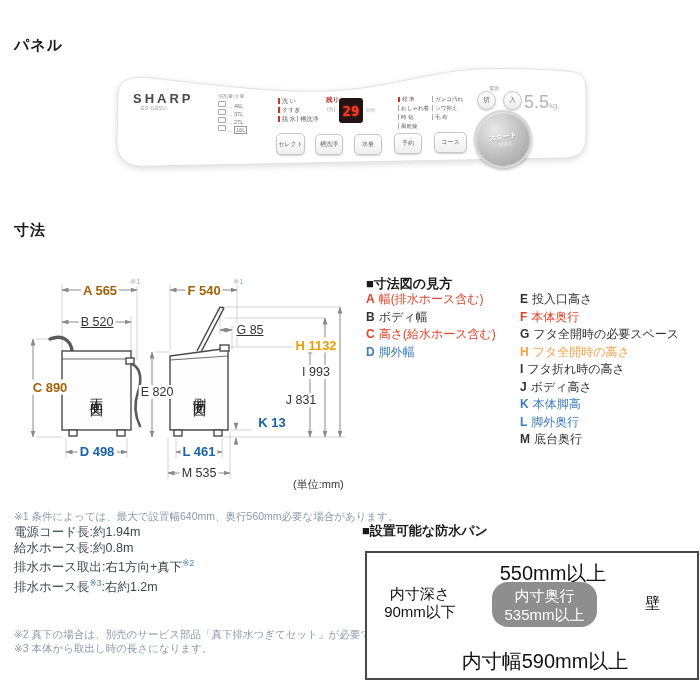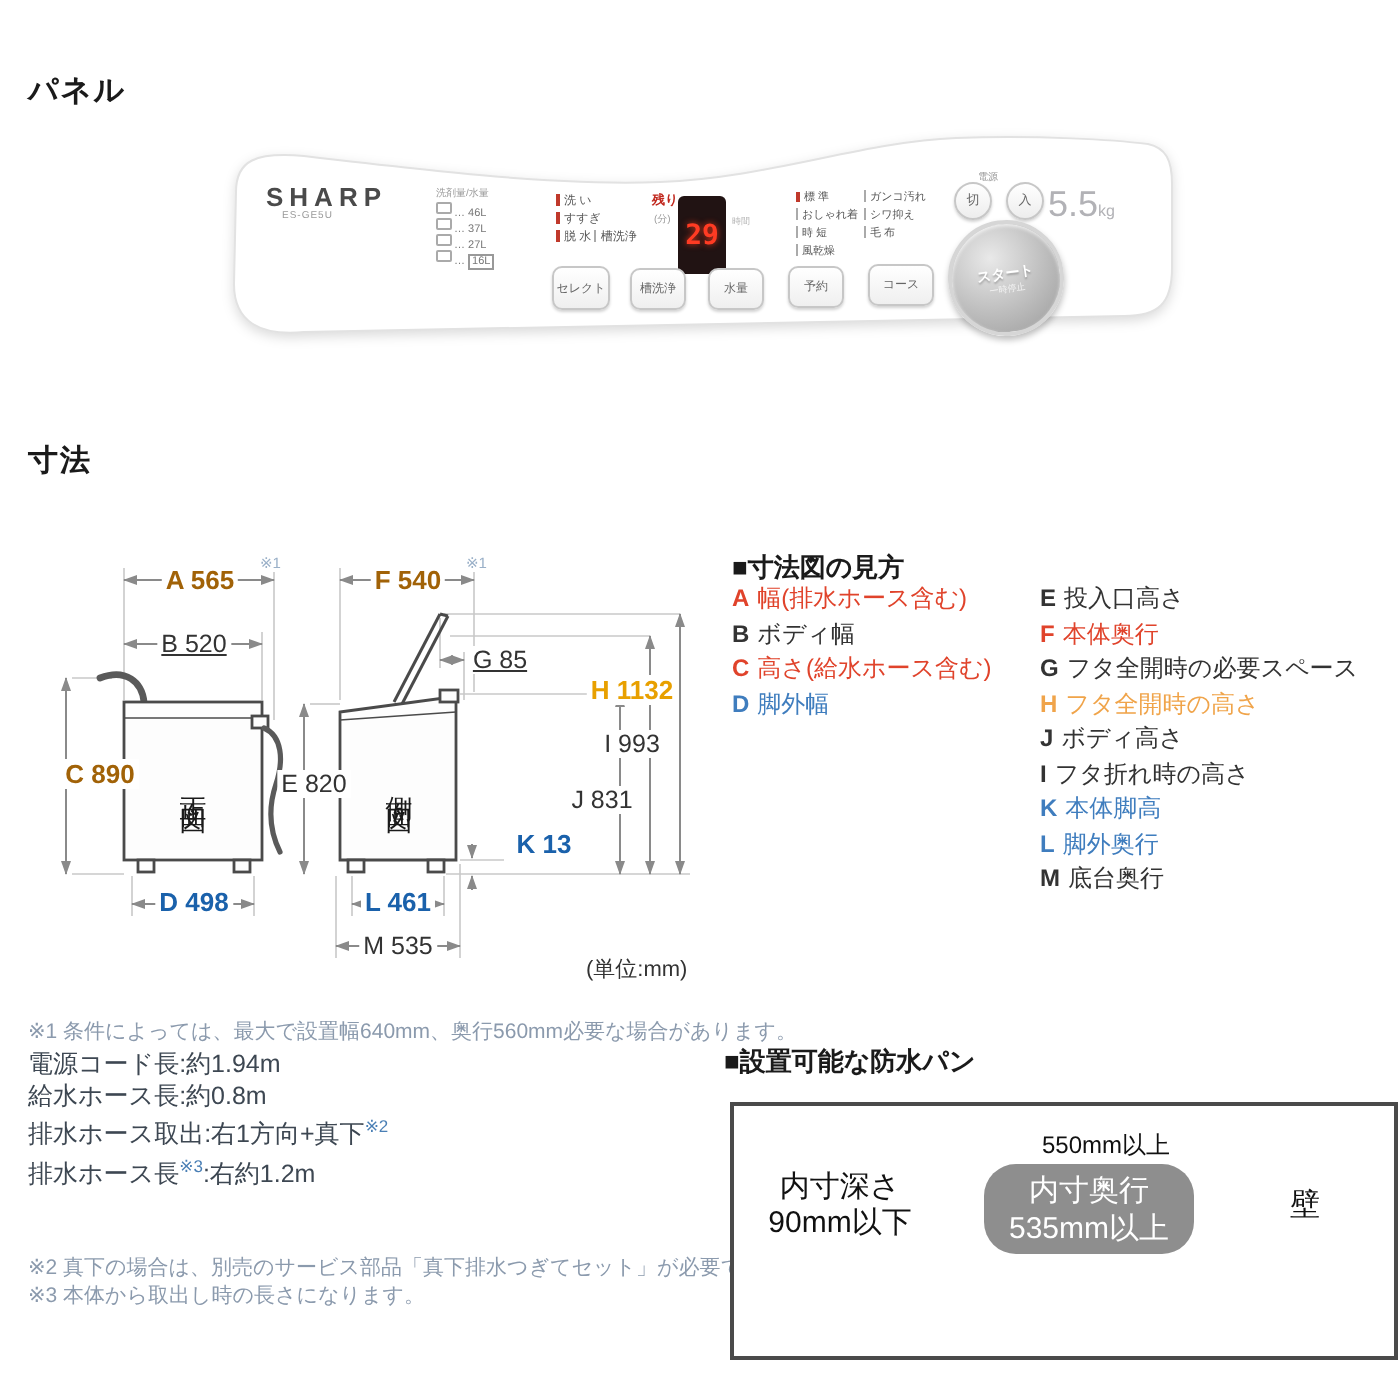--- a/index.html
+++ b/index.html
@@ -64,21 +64,21 @@
   .note{font-size:10.5px;color:#8b9aad;line-height:14px;white-space:nowrap;margin-top:26px;}
   .spec{font-size:12.5px;color:#3d4752;line-height:15.5px;white-space:nowrap;}
   .spec sup{font-size:8.5px;color:#4a7fb5;}
   
   .panbox{position:absolute;left:365px;top:551px;width:330px;height:125px;border:2px solid #4a4a4a;background:#fff;}
   .pd{stroke:#333;}
   .h{stroke:#555;stroke-width:1;}
   .pdim{stroke:#333;stroke-width:1.2;}
   .pan{fill:none;stroke:#333;stroke-width:1.8;}
   .pan2{fill:none;stroke:#333;stroke-width:1.3;}
-  .ptxt{position:absolute;font-size:12px;color:#111;white-space:nowrap;transform:translate(-50%,-50%);background:#fff;padding:0 3px;}
+  .ptxt{position:absolute;font-size:20px;color:#111;white-space:nowrap;transform:translate(-50%,-50%);background:#fff;padding:0 3px;}
   .graybox{position:absolute;left:492px;top:582px;width:105px;height:45px;border-radius:16px;background:#8e8e8e;
         display:flex;flex-direction:column;align-items:center;justify-content:center;color:#fff;font-size:15px;line-height:19px;}
   .dep{position:absolute;font-size:15px;line-height:18px;color:#111;text-align:center;white-space:nowrap;}
 </style>
 </head>
 <body>
 
 <div class="page">
 
   <div class="abs h1" style="left:14px;top:36px;">パネル</div>
@@ -99,21 +99,21 @@
     <div class="abs wrow" style="left:218px;top:109px;"><span class="wicon"></span><span>…</span> <span>37L</span></div>
     <div class="abs wrow" style="left:218px;top:117px;"><span class="wicon"></span><span>…</span> <span>27L</span></div>
     <div class="abs wrow" style="left:218px;top:125px;"><span class="wicon"></span><span>…</span> <span class="wbox">16L</span></div>
 
     <div class="abs prow" style="left:278px;top:97px;"><span class="tick"></span><span>洗 い</span></div>
     <div class="abs prow" style="left:278px;top:106px;"><span class="tick"></span><span>すすぎ</span></div>
     <div class="abs prow" style="left:278px;top:115px;"><span class="tick"></span><span>脱 水</span>&nbsp;<span class="tick g"></span><span>槽洗浄</span></div>
 
     <div class="abs rem" style="left:326px;top:96px;">残り</div>
     <div class="abs remu" style="left:327px;top:106px;">(分)</div>
-    <div class="abs disp" style="left:339px;top:98px;width:24px;height:39px;">29</div>
+    <div class="abs disp" style="left:339px;top:98px;width:24px;height:25px;">29</div>
     <div class="abs dside" style="left:366px;top:108px;">時間</div>
 
     <div class="abs crow" style="left:398px;top:95px;"><span class="tick" style="height:5px;"></span><span>標 準</span></div>
     <div class="abs crow" style="left:398px;top:104px;"><span class="tick g"></span><span>おしゃれ着</span></div>
     <div class="abs crow" style="left:398px;top:113px;"><span class="tick g"></span><span>時 短</span></div>
     <div class="abs crow" style="left:398px;top:122px;"><span class="tick g"></span><span>風乾燥</span></div>
     <div class="abs crow" style="left:432px;top:95px;"><span class="tick g"></span><span>ガンコ汚れ</span></div>
     <div class="abs crow" style="left:432px;top:104px;"><span class="tick g"></span><span>シワ抑え</span></div>
     <div class="abs crow" style="left:432px;top:113px;"><span class="tick g"></span><span>毛 布</span></div>
 
@@ -257,22 +257,22 @@
     <div class="lrow l-red"><b>A</b><span>幅(排水ホース含む)</span></div>
     <div class="lrow"><b>B</b><span>ボディ幅</span></div>
     <div class="lrow l-red"><b>C</b><span>高さ(給水ホース含む)</span></div>
     <div class="lrow l-blue"><b>D</b><span>脚外幅</span></div>
   </div>
   <div class="abs" style="left:520px;top:291px;">
     <div class="lrow"><b>E</b><span>投入口高さ</span></div>
     <div class="lrow l-red"><b>F</b><span>本体奥行</span></div>
     <div class="lrow"><b>G</b><span>フタ全開時の必要スペース</span></div>
     <div class="lrow l-orange"><b>H</b><span>フタ全開時の高さ</span></div>
+    <div class="lrow"><b>I</b><span>フタ折れ時の高さ</span></div>
     <div class="lrow"><b>J</b><span>ボディ高さ</span></div>
-    <div class="lrow"><b>I</b><span>フタ折れ時の高さ</span></div>
     <div class="lrow l-blue"><b>K</b><span>本体脚高</span></div>
     <div class="lrow l-blue"><b>L</b><span>脚外奥行</span></div>
     <div class="lrow"><b>M</b><span>底台奥行</span></div>
   </div>
 
   <div class="abs note" style="left:14px;top:483px;">※1 条件によっては、最大で設置幅640mm、奥行560mm必要な場合があります。</div>
   <div class="abs" style="left:14px;top:525px;">
     <div class="spec">電源コード長:約1.94m</div>
     <div class="spec">給水ホース長:約0.8m</div>
     <div class="spec"><span>排水ホース取出:右1方向+真下</span><sup>※2</sup></div>
@@ -286,14 +286,15 @@
   <div class="ptxt" style="left:553px;top:573px;">550mm以上</div>
   <div class="dep" style="left:381px;top:585px;width:78px;">
     <div>内寸深さ</div>
       <div>90mm以下</div>
   </div>
   <div class="graybox">
     <div>内寸奥行</div>
       <div>535mm以上</div>
   </div>
   <div class="dep" style="left:645px;top:594px;">壁</div>
+  <div class="ptxt" style="left:545px;top:661px;background:transparent;">内寸幅590mm以上</div>
 
 </div>
 
 </body></html>

